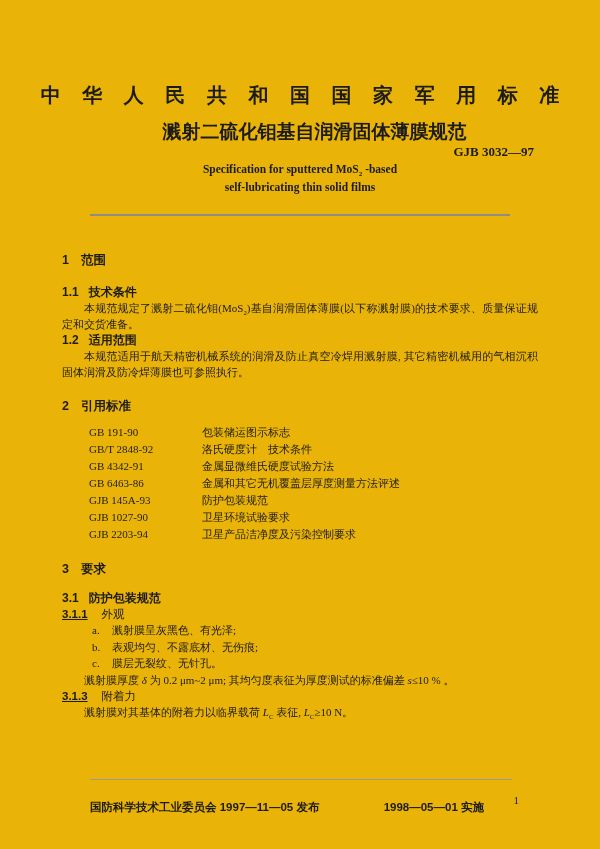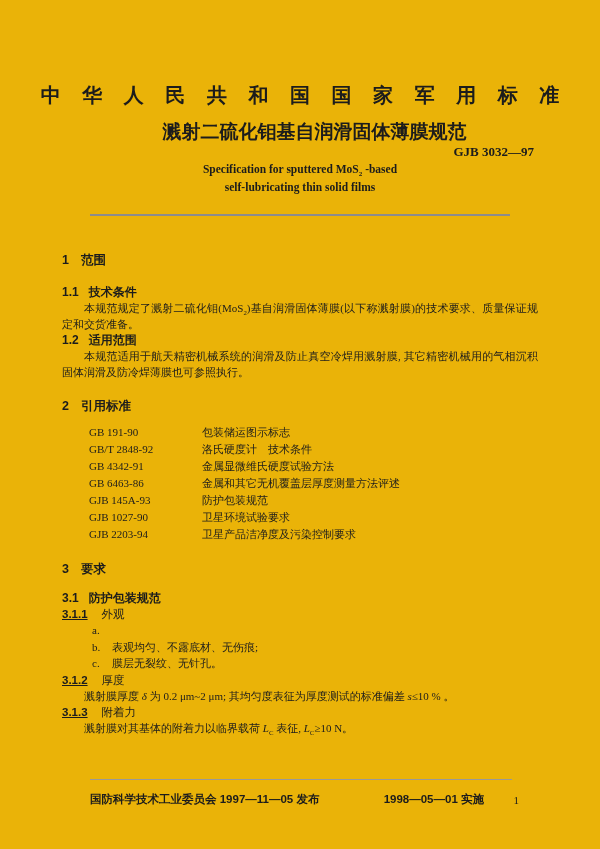--- a/index.html
+++ b/index.html
@@ -118,21 +118,21 @@
   .mt18 { margin-top: 18px; }
   .mt13 { margin-top: 13px; }
 
   
   .footer {
     position: absolute;
     left: 90px;
     right: 88px;
     top: 779px;
     border-top: 1.5px solid #999;
-    padding-top: 12px;
+    padding-top: 20px;
     display: flex;
     justify-content: space-between;
     font-family: "Liberation Sans", "DejaVu Sans", sans-serif;
     font-weight: bold;
     font-size: 11.5px;
     line-height: 14px;
   }
   .footer .impl { margin-right: 28px; }
   .page-num {
     position: absolute;
@@ -213,34 +213,32 @@
     <div class="h-l2 mt13">
       <span class="hnum">3.1</span><span class="htitle">防护包装规范</span>
     </div>
 
     <div class="h-l3">
       <span class="hnum">3.1.1</span><span class="htitle">外观</span>
     </div>
     <div class="abc-list">
       <div class="abc-item">
         <span class="abc-label">a.</span>
+        <span>溅射膜呈灰黑色、有光泽;</span>
       </div>
       <div class="abc-item">
         <span class="abc-label">b.</span>
         <span>表观均匀、不露底材、无伤痕;</span>
       </div>
       <div class="abc-item">
         <span class="abc-label">c.</span>
         <span>膜层无裂纹、无针孔。</span>
       </div>
     </div>
 
-    <div class="h-l3">
-      <span class="hnum">3.1.2</span><span class="htitle">厚度</span>
-    </div>
     <p class="body"><span>溅射膜厚度 </span><span class="i">δ</span><span> 为 0.2 μm~2 μm; 其均匀度表征为厚度测试的标准偏差 </span><span class="i">s</span><span>≤10 % 。</span></p>
 
     <div class="h-l3">
       <span class="hnum">3.1.3</span><span class="htitle">附着力</span>
     </div>
     <p class="body"><span>溅射膜对其基体的附着力以临界载荷 </span><span class="i">L</span><sub>C</sub><span> 表征, </span><span class="i">L</span><sub>C</sub><span>≥10 N。</span></p>
 
   </div>
 
   <div class="footer">

